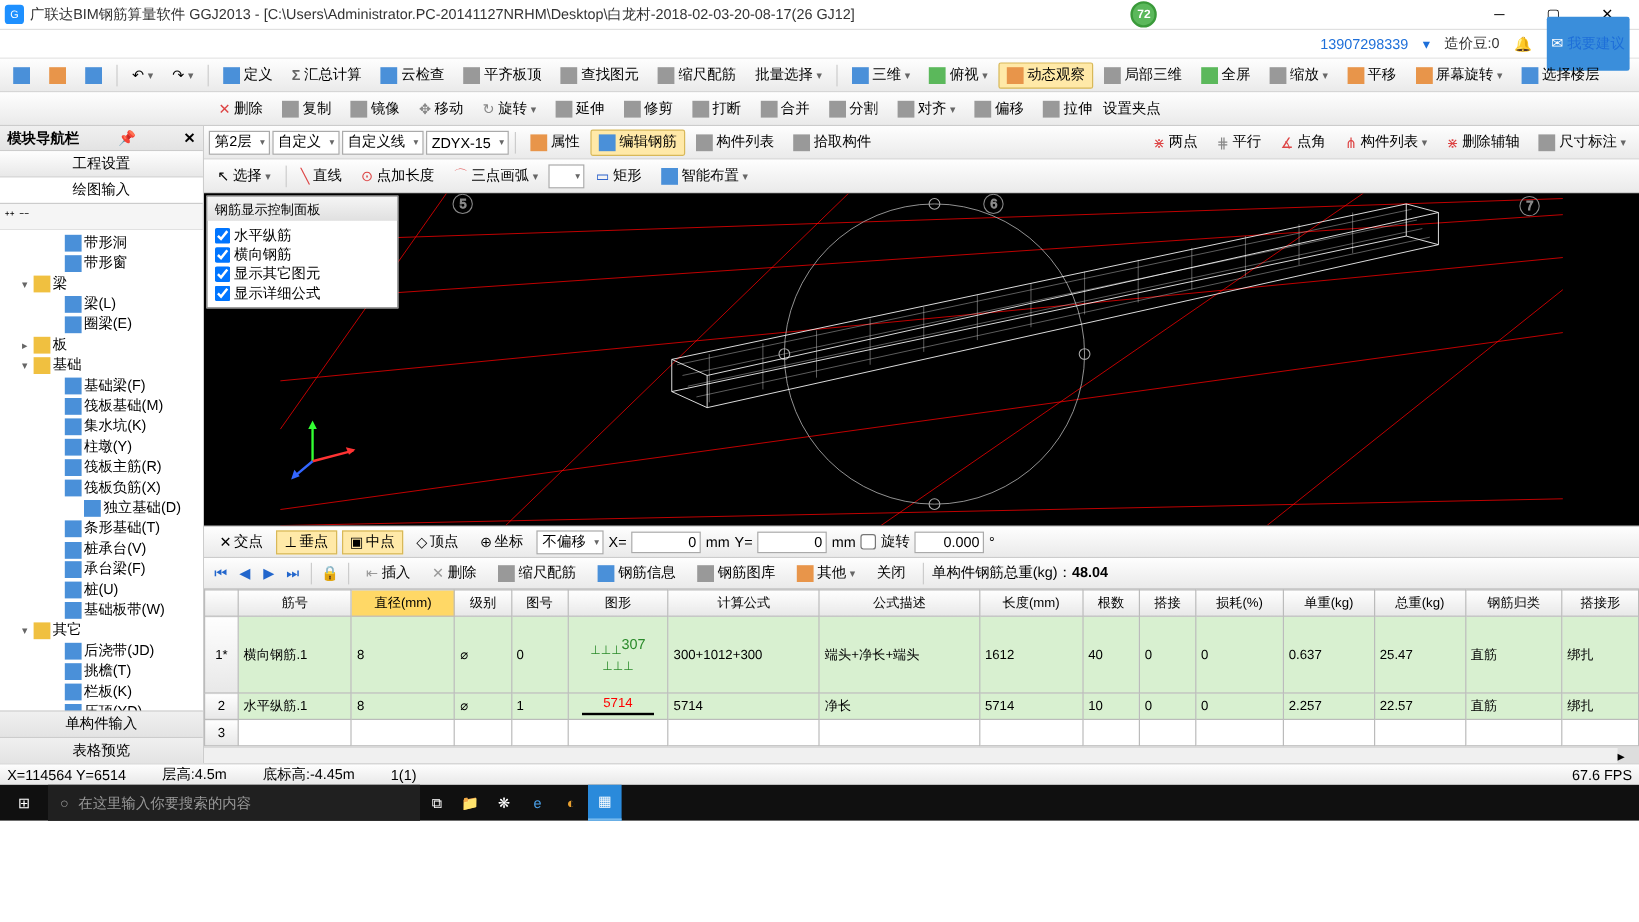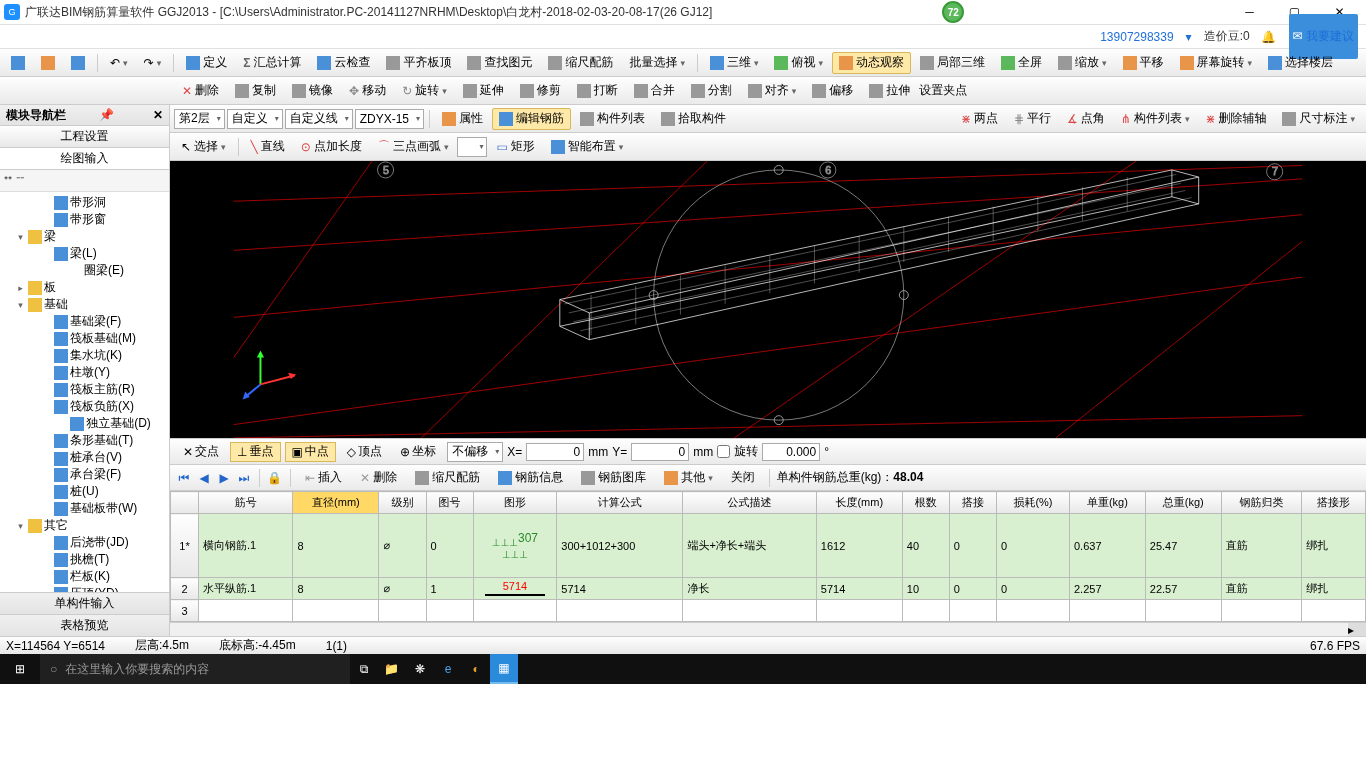--- a/index.html
+++ b/index.html
@@ -264,21 +264,21 @@
         <div class="tree-item" style="padding-left: 13px;">
           <span class="exp">▾</span>
           <span class="fic" style="background: rgb(240, 192, 64);"></span>
           <span>梁</span>
         </div>
         <div class="tree-item" style="padding-left: 39px;">
           <span class="exp"></span>
           <span class="fic" style="background: rgb(74, 144, 217);"></span>
           <span>梁(L)</span>
         </div>
-        <div class="tree-item" style="padding-left: 39px; flex-direction: column;">
+        <div class="tree-item" style="padding-left: 39px;">
           <span class="exp"></span>
           <span class="fic" style="background: rgb(74, 144, 217);"></span>
           <span>圈梁(E)</span>
         </div>
         <div class="tree-item" style="padding-left: 13px;">
           <span class="exp">▸</span>
           <span class="fic" style="background: rgb(240, 192, 64);"></span>
           <span>板</span>
         </div>
         <div class="tree-item" style="padding-left: 13px;">
@@ -534,20 +534,29 @@
         <g stroke-width="2.2">
           <line x1="30" y1="250" x2="30" y2="215" stroke="#33ff33"></line>
             <path d="M30 212 l-4 8 l8 0 z" fill="#33ff33"></path>
           <line x1="30" y1="250" x2="68" y2="240" stroke="#ff3333"></line>
             <path d="M70 239 l-9 -2 l3 7 z" fill="#ff3333"></path>
           <line x1="30" y1="250" x2="12" y2="265" stroke="#3366ff"></line>
             <path d="M10 267 l3 -9 l5 6 z" fill="#3366ff"></path>
         </g>
       </svg>
       
+      <div class="panel">
+        <div class="panel-title">钢筋显示控制面板</div>
+        <div class="panel-body" id="panel-body">
+            <div class="chk"><input type="checkbox" checked="" style=""> 水平纵筋</div>
+            <div class="chk"><input type="checkbox" checked="" style=""> 横向钢筋</div>
+            <div class="chk"><input type="checkbox" checked="" style=""> 显示其它图元</div>
+            <div class="chk"><input type="checkbox" checked="" style=""> 显示详细公式</div>
+          </div>
+      </div>
     </div>
 
     <div class="snap-bar">
       <div class="snap-btn">✕ <span>交点</span></div>
       <div class="snap-btn sel">⊥ <span>垂点</span></div>
       <div class="snap-btn sel">▣ <span>中点</span></div>
       <div class="snap-btn">◇ <span>顶点</span></div>
       <div class="snap-btn">⊕ <span>坐标</span></div>
       <div class="combo">
           <span>不偏移</span>

